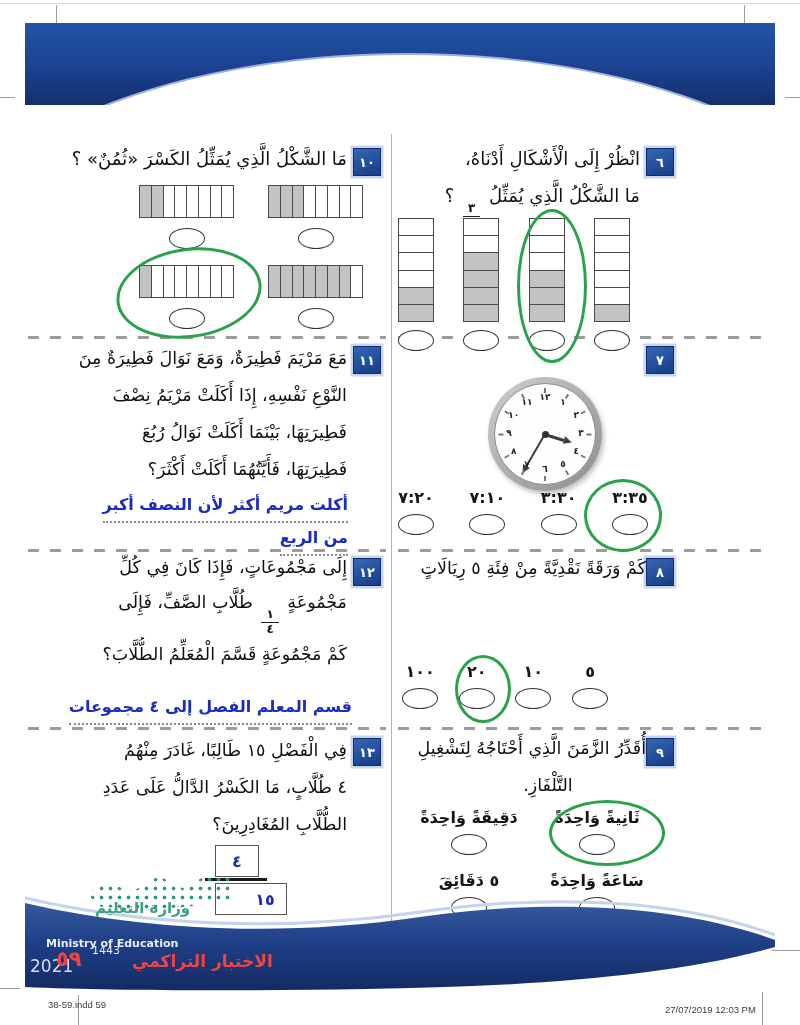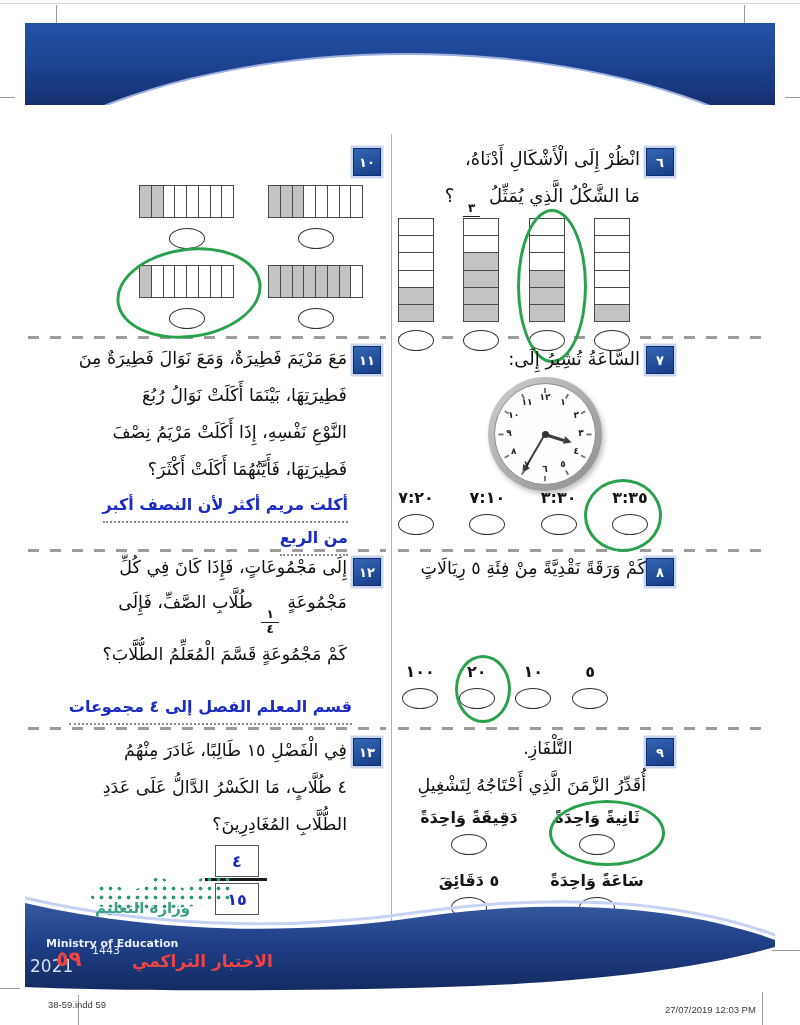--- a/index.html
+++ b/index.html
@@ -176,23 +176,20 @@
           <div class="vcell shaded"></div>
           <div class="vcell shaded"></div>
         </div>
         <div class="radio"></div>
       </div>
     </div>
   <div class="gcirc" style="left:517px;top:209px;width:64px;height:148px;"></div>
 
   <div class="badge" style="left:646px;top:346px;">
     <span>٧</span>
-  </div>
-  <div class="qtext" style="left:400px;top:340px;width:240px;font-size:18px;">
-    <div>السَّاعَةُ تُشِيرُ إِلَى:</div>
   </div>
   <div class="clock">
     <div id="clock-face" class="cface">
       <div id="hour-hand" class="hand hour" style="transform: rotate(107.5deg);">
           <div class="tip"></div>
           <div class="shaft"></div>
         </div>
       <div id="minute-hand" class="hand minute" style="transform: rotate(210deg);">
           <div class="tip"></div>
           <div class="shaft"></div>
@@ -267,22 +264,22 @@
         <div class="olabel">١٠٠</div>
         <div class="radio"></div>
       </div>
     </div>
   <div class="gcirc" style="left:455px;top:655px;width:50px;height:62px;"></div>
 
   <div class="badge" style="left:646px;top:738px;">
     <span>٩</span>
   </div>
   <div class="qtext" style="left:400px;top:730px;width:246px;">
+    <div>أُقَدِّرُ الزَّمَنَ الَّذِي أَحْتَاجُهُ لِتَشْغِيلِ</div>
     <div style="padding-left:50px;text-align:center;">التَّلْفَازِ.</div>
-    <div>أُقَدِّرُ الزَّمَنَ الَّذِي أَحْتَاجُهُ لِتَشْغِيلِ</div>
   </div>
   <div id="q9-options" class="lgrid" style="left:405px;top:806px;width:256px;">
       <div class="lopt">
         <div class="olabel">ثَانِيةً وَاحِدَةً</div>
         <div class="radio"></div>
       </div>
       <div class="lopt">
         <div class="olabel">دَقِيقَةً وَاحِدَةً</div>
         <div class="radio"></div>
       </div>
@@ -292,20 +289,23 @@
       </div>
       <div class="lopt">
         <div class="olabel">٥ دَقَائِقَ</div>
         <div class="radio"></div>
       </div>
     </div>
   <div class="gcirc" style="left:549px;top:800px;width:110px;height:60px;"></div>
 
   <div class="badge" style="left:353px;top:148px;">
     <span>١٠</span>
+  </div>
+  <div class="qtext" style="left:35px;top:140px;width:312px;font-size:18px;">
+    <div>مَا الشَّكْلُ الَّذِي يُمَثِّلُ الكَسْرَ «ثُمُنٌ» ؟</div>
   </div>
   <div id="q10-options" class="hgrid" style="left:143px;top:185px;width:220px;">
       <div class="hopt">
         <div class="hbar">
           <div class="hcell shaded"></div>
           <div class="hcell shaded"></div>
           <div class="hcell shaded"></div>
           <div class="hcell"></div>
           <div class="hcell"></div>
           <div class="hcell"></div>
@@ -354,22 +354,22 @@
         <div class="radio"></div>
       </div>
     </div>
   <div class="gcirc" style="left:116px;top:248px;width:140px;height:84px;transform:rotate(-8deg);"></div>
 
   <div class="badge" style="left:353px;top:346px;">
     <span>١١</span>
   </div>
   <div class="qtext" style="left:35px;top:340px;width:312px;">
     <div>مَعَ مَرْيَمَ فَطِيرَةٌ، وَمَعَ نَوَالَ فَطِيرَةٌ مِنَ</div>
+    <div>النَّوْعِ نَفْسِهِ، إِذَا أَكَلَتْ مَرْيَمُ نِصْفَ</div>
     <div>فَطِيرَتِهَا، بَيْنَمَا أَكَلَتْ نَوَالُ رُبُعَ</div>
-    <div>النَّوْعِ نَفْسِهِ، إِذَا أَكَلَتْ مَرْيَمُ نِصْفَ</div>
     <div>فَطِيرَتِهَا، فَأَيَّتُهُمَا أَكَلَتْ أَكْثَرَ؟</div>
   </div>
   <div class="hw" style="left:30px;top:490px;width:318px;">
     <div><span class="u">أكلت مريم أكثر لأن النصف أكبر</span></div>
     <div><span class="u">من الربع</span></div>
   </div>
 
   <div class="badge" style="left:353px;top:558px;">
     <span>١٢</span>
   </div>
@@ -394,21 +394,21 @@
   </div>
   <div class="qtext" style="left:35px;top:732px;width:312px;">
     <div>فِي الْفَصْلِ ١٥ طَالِبًا، غَادَرَ مِنْهُمُ</div>
     <div>٤ طُلَّابٍ، مَا الكَسْرُ الدَّالُّ عَلَى عَدَدِ</div>
     <div style="text-align:right;padding-left:40px;">الطُّلَّابِ المُغَادِرِينَ؟</div>
   </div>
   <div class="fbox" style="left:215px;top:845px;">
     <span>٤</span>
   </div>
   <div class="fbar" style="left:205px;top:878px;"></div>
-  <div class="fbox" style="left:215px;top:883px;">
+  <div class="fbox" style="left:215px;top:883px;padding-left:28px;">
     <span>١٥</span>
   </div>
 
   <div class="mdots"></div>
 
   <div class="abs" style="left:25px;top:885px;width:750px;height:112px;">
     <svg width="750" height="112" viewBox="0 0 750 112">
       <defs>
         <linearGradient id="bandg" x1="0" y1="0" x2="0" y2="1">
           <stop offset="0%" stop-color="#35599f"></stop>

